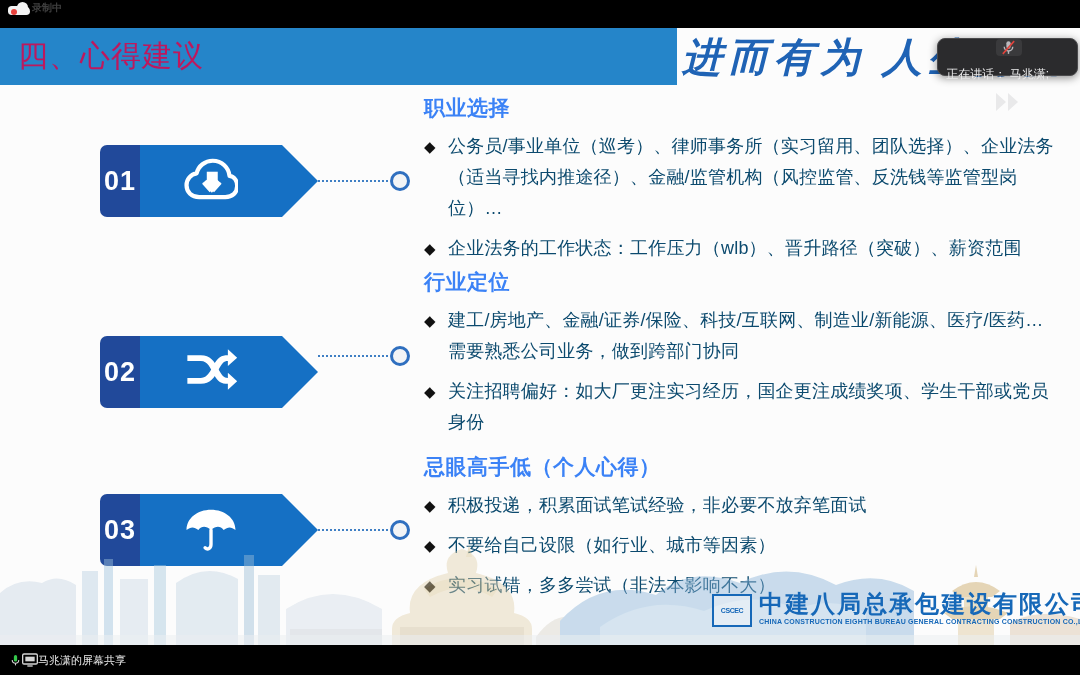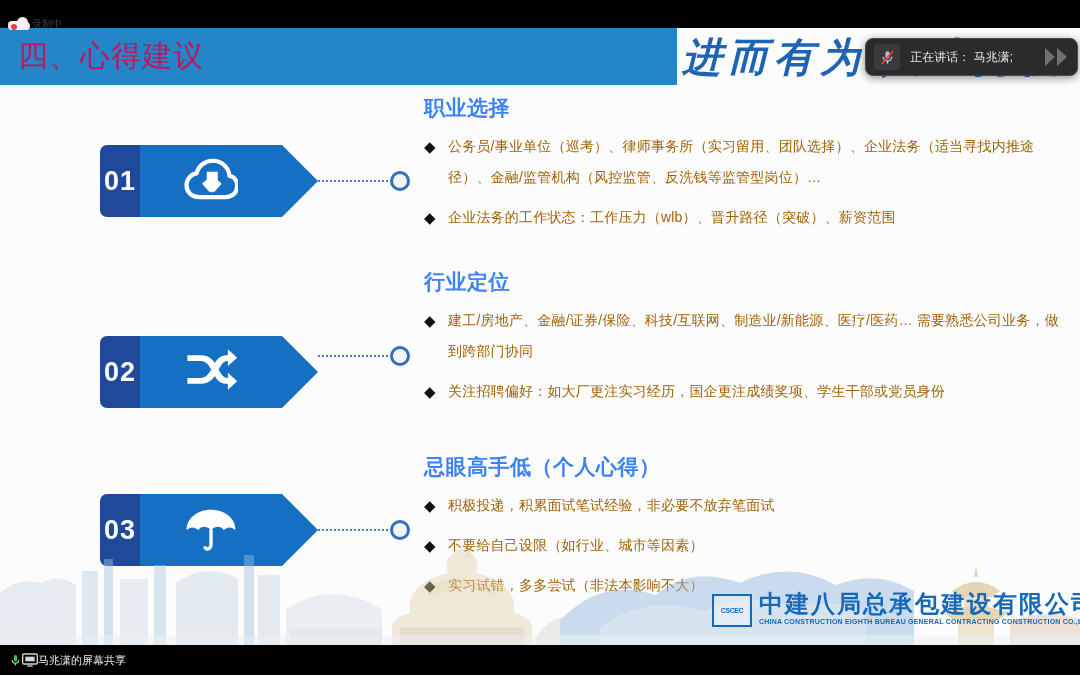--- a/index.html
+++ b/index.html
@@ -45,25 +45,26 @@
     font-weight: 400;
     color: #be185d;
     letter-spacing: 1px;
     line-height: 40px;
     white-space: nowrap;
   }
 
   
   .rec-badge {
     position: absolute;
-    left: 8px; top: 17px;
-    display: flex;
-    align-items: flex-start;
+    left: 8px; top: 1px;
+    display: flex;
+    align-items: flex-end;
     gap: 2px;
     z-index: 6;
+    font-weight: bold;
   }
   .rec-cloud {
     position: relative;
     width: 22px; height: 13px;
   }
   .rec-cloud .c-body {
     position: absolute;
     left: 0; bottom: 0;
     width: 22px; height: 9px;
     background: #f3f3f3;
@@ -195,23 +196,23 @@
   }
   .bullet-mark {
     flex: 0 0 auto;
     width: 24px;
     font-size: 15px;
     color: #111;
     line-height: 31px;
   }
   .bullet-text {
     flex: 1 1 auto;
-    font-size: 14px;
+    font-size: 18px;
     line-height: 31px;
-    color: #a16207;
+    color: #0c4a6e;
     letter-spacing: .2px;
   }
 
   
   .cityscape {
     position: absolute;
     left: 0; bottom: 0;
     width: 1080px; height: 110px;
     overflow: hidden;
     opacity: .72;
@@ -264,20 +265,21 @@
     height: 38px;
     background: #2b2b2d;
     border: 1px solid #4a4a4c;
     border-radius: 8px;
     display: flex;
     align-items: center;
     padding: 0 6px 0 8px;
     gap: 10px;
     z-index: 30;
     box-shadow: 0 2px 8px rgba(0,0,0,.45);
+    flex-direction: column;
   }
   .mic-tile {
     width: 26px; height: 26px;
     background: #3a3a3c;
     border-radius: 4px;
     display: flex;
     align-items: center;
     justify-content: center;
     position: relative;
   }

